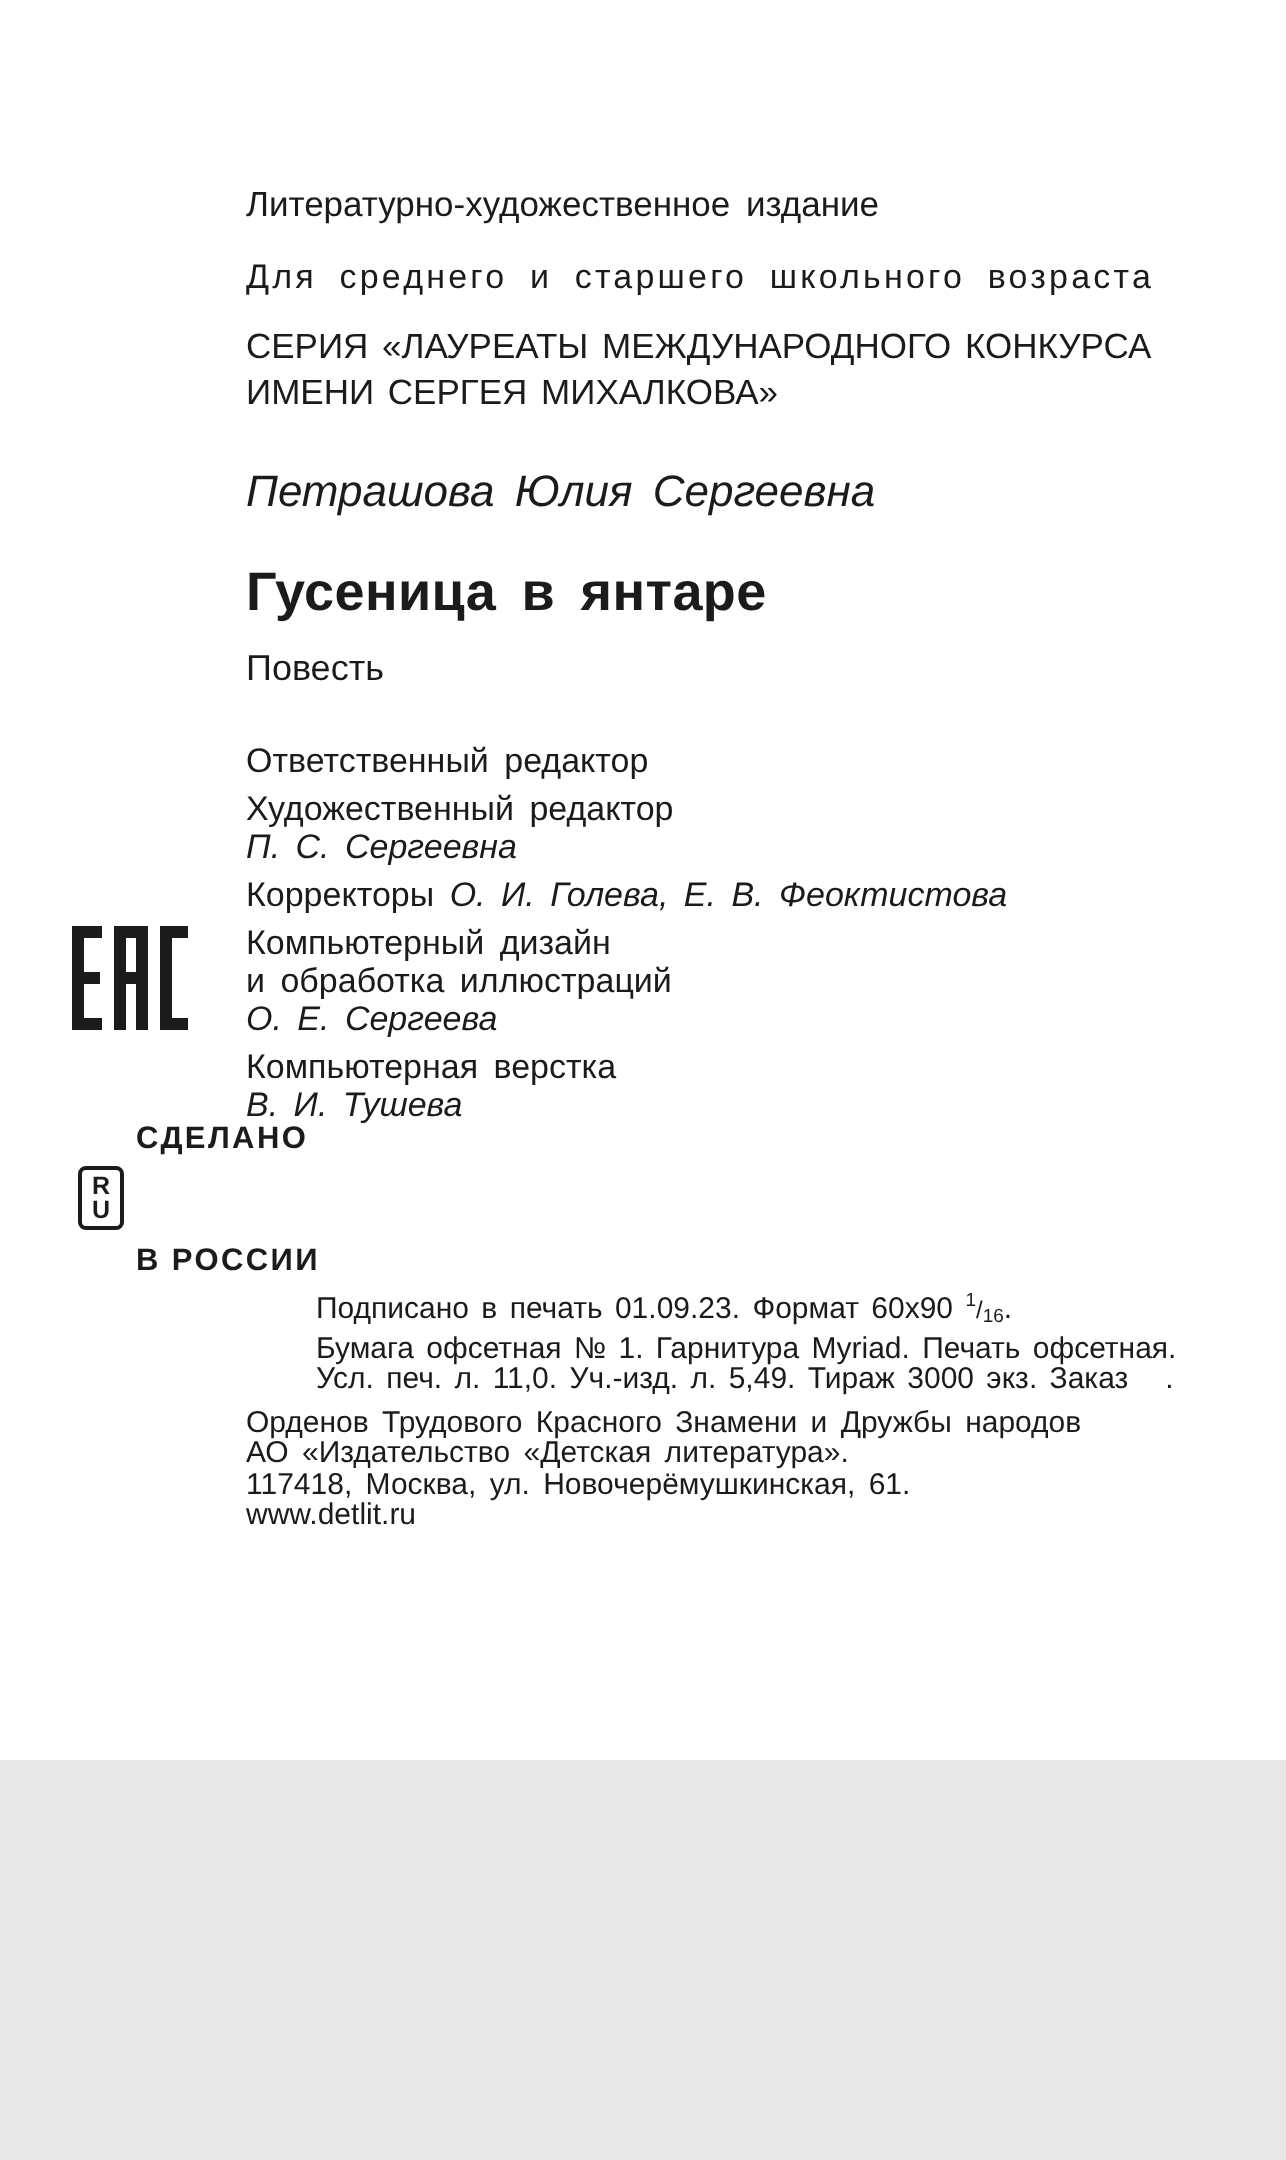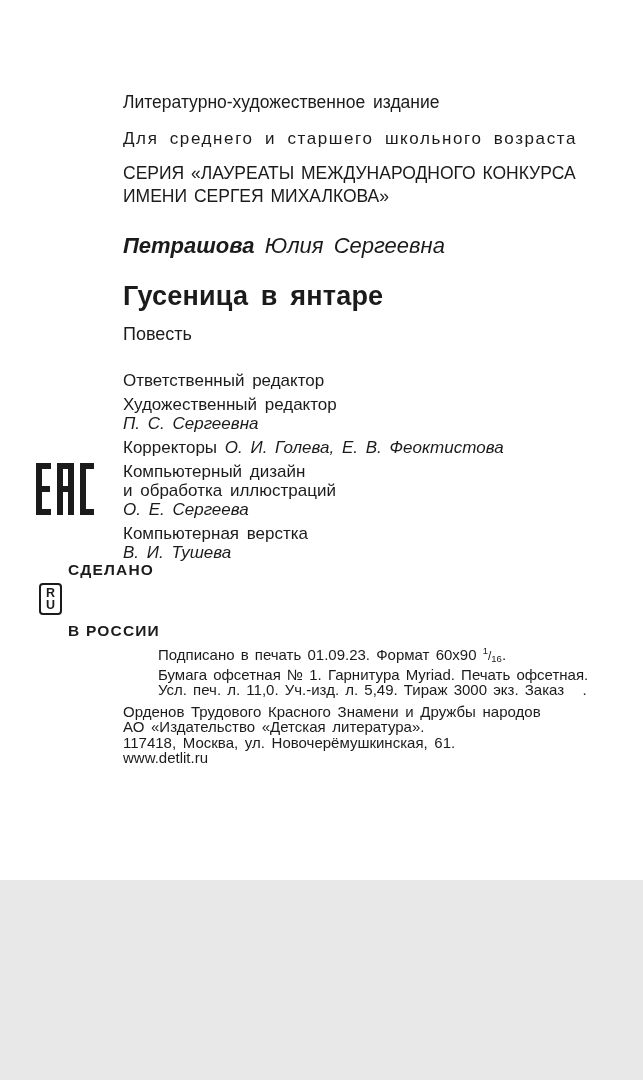--- a/index.html
+++ b/index.html
@@ -11,21 +11,21 @@
     font-family:"Liberation Sans", sans-serif;
     overflow:hidden;
   }
   .abs{position:absolute;}
 
   .edition-note{left:123px;top:92px;font-size:17.5px;word-spacing:3px;}
   .audience-note{left:123px;top:129px;font-size:17px;letter-spacing:1.6px;word-spacing:5px;}
   .series-title{left:123px;top:162px;font-size:17.5px;line-height:23px;word-spacing:2px;}
 
   .author-line{left:123px;top:233px;font-size:22px;font-style:italic;word-spacing:4px;}
-  .author-line .surname{font-weight:bold;}
+  .author-line .surname{font-weight:normal;}
 
   .book-title{left:123px;top:281px;font-size:27px;font-weight:bold;word-spacing:5px;letter-spacing:0.2px;}
   .genre-label{left:123px;top:324px;font-size:18px;}
 
   .credits{left:123px;top:371px;font-size:17px;line-height:19px;word-spacing:3px;}
   .credits .group{margin-bottom:5px;}
   .credits .name{font-style:italic;}
 
   
   .eac{left:36px;top:463px;width:58px;height:52px;}

